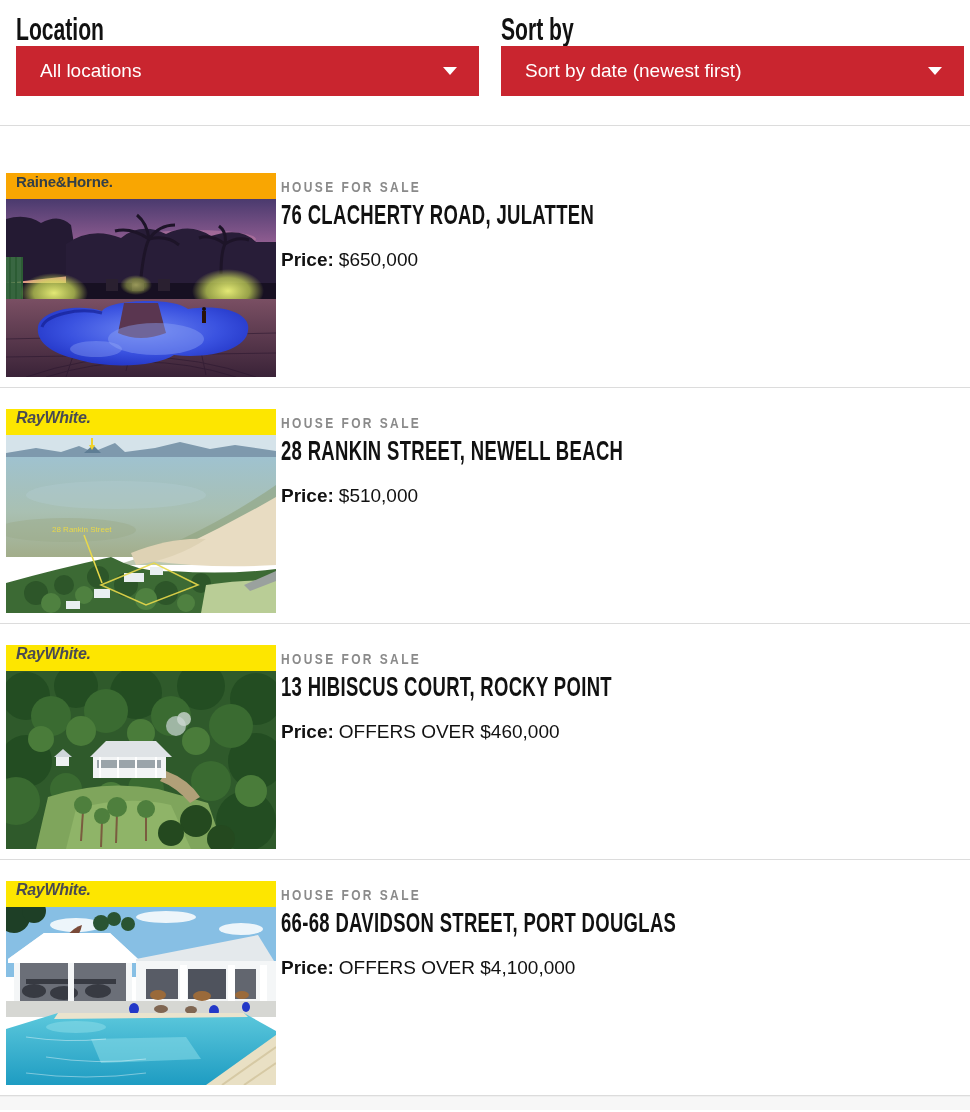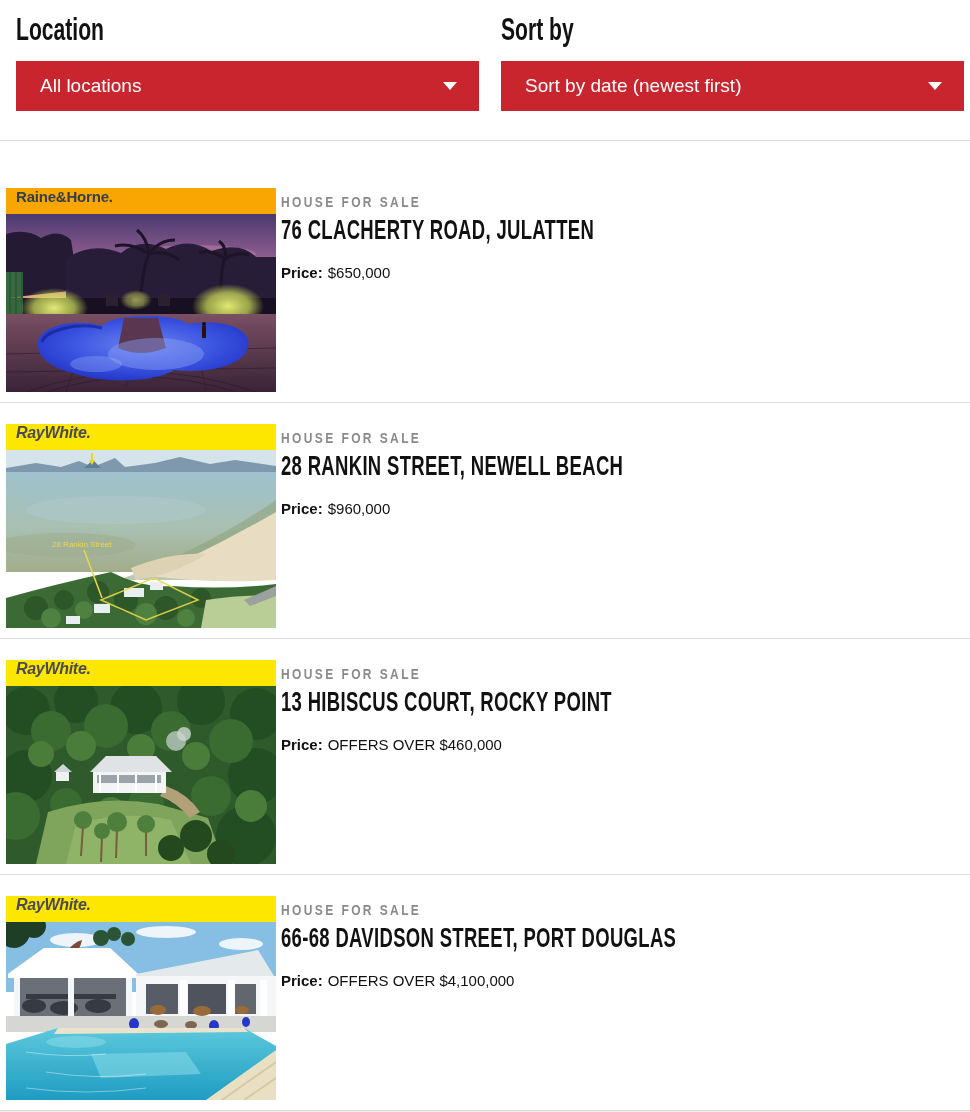--- a/index.html
+++ b/index.html
@@ -13,21 +13,21 @@
   
   .filters { display:flex; gap:22px; padding:12px 6px 0 16px; }
   .filter-col { flex:1; }
   .filter-heading {
     font-weight:bold; font-size:32px; line-height:34px; color:#111;
     white-space:nowrap;
   }
   .cond { display:inline-block; transform:scaleX(0.66); transform-origin:0 50%; white-space:nowrap; }
   .cond-sm { display:inline-block; transform:scaleX(0.8); transform-origin:0 50%; white-space:nowrap; }
   .dropdown {
-    margin-top:15px; height:50px; background:#C9252F; color:#fff;
+    height:50px; background:#C9252F; color:#fff;
     display:flex; align-items:center; padding:0 22px 0 24px;
     font-size:19px; cursor:pointer; position:relative;
   }
   .dropdown .dd-value { flex:1; }
   .caret {
     width:0; height:0; border-left:7px solid transparent;
     border-right:7px solid transparent; border-top:8px solid #ffffff;
   }
   .top-divider { border:none; border-top:1px solid #dcdcdc; margin-top:29px; margin-bottom:26px; }
 
@@ -47,21 +47,21 @@
 
   .info { margin-left:5px; padding-top:5px; }
   .category {
     color:#8A8A8A; font-weight:bold; font-size:15px; letter-spacing:3px;
     white-space:nowrap;
   }
   .address {
     margin-top:6px; font-size:28px; font-weight:bold; color:#111;
     line-height:28px; white-space:nowrap; letter-spacing:0.5px;
   }
-  .price-line { margin-top:20px; font-size:15px; color:#111; }
+  .price-line { margin-top:20px; font-size:19px; color:#111; }
   .price-label { font-weight:bold; margin-right:5px; }
 
   .footer-strip { height:14px; background:#f7f7f7; border-top:1px solid #efefef; margin-top:0; }
 </style>
 </head>
 <body>
 
 <div class="page">
 
   <div class="filters">
@@ -225,21 +225,21 @@
       </svg>
     </div>
     <div class="info">
       <div class="category">
         <span class="cond-sm">HOUSE FOR SALE</span>
       </div>
       <div class="address">
         <span class="cond">28 RANKIN STREET, NEWELL BEACH</span>
       </div>
       <div class="price-line">
-        <span class="price-label">Price:</span><span>$960,000</span>
+        <span class="price-label">Price:</span><span>$510,000</span>
       </div>
     </div>
   </div>
 
   <div class="listing-row">
     <div class="photo-box">
       <div class="banner banner-rw">
         <span class="agency">RayWhite.</span>
       </div>
       <svg viewBox="0 0 270 178" preserveAspectRatio="none">

